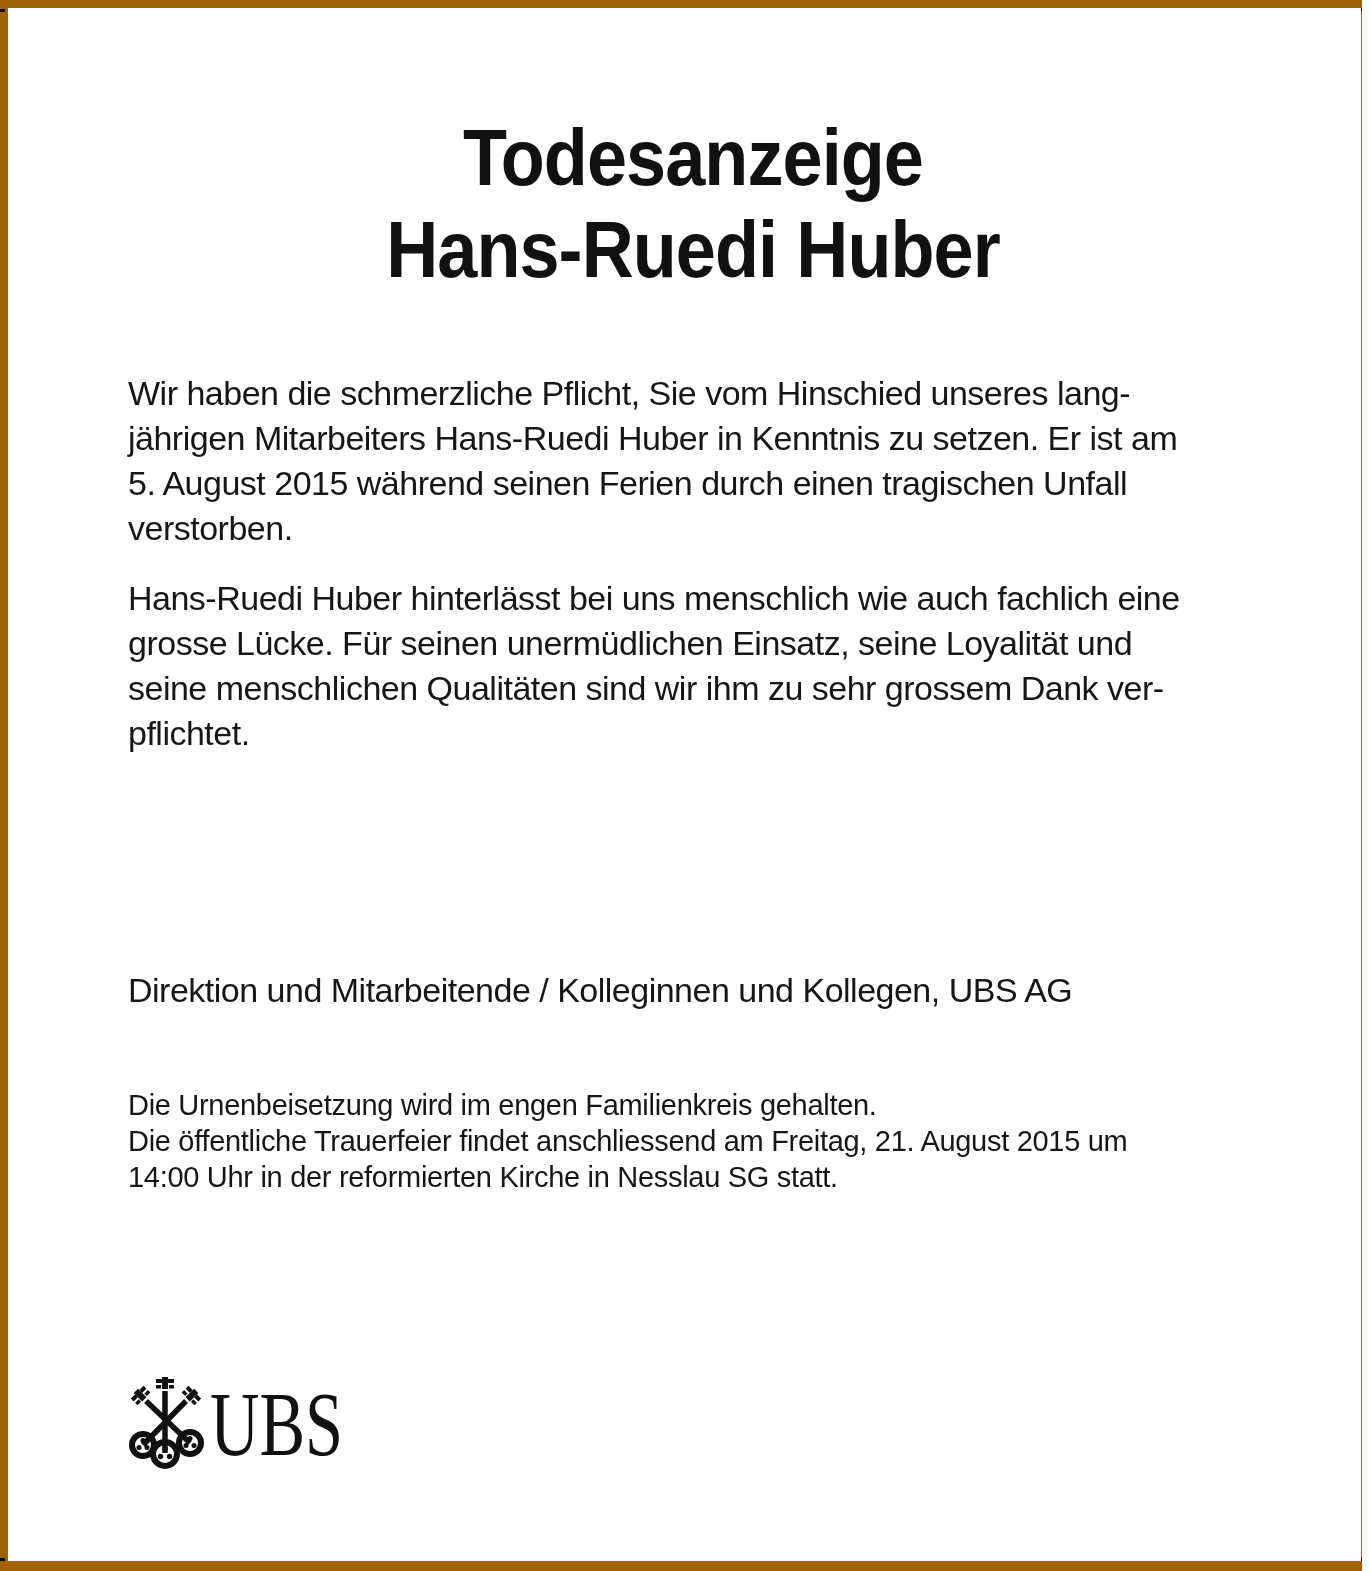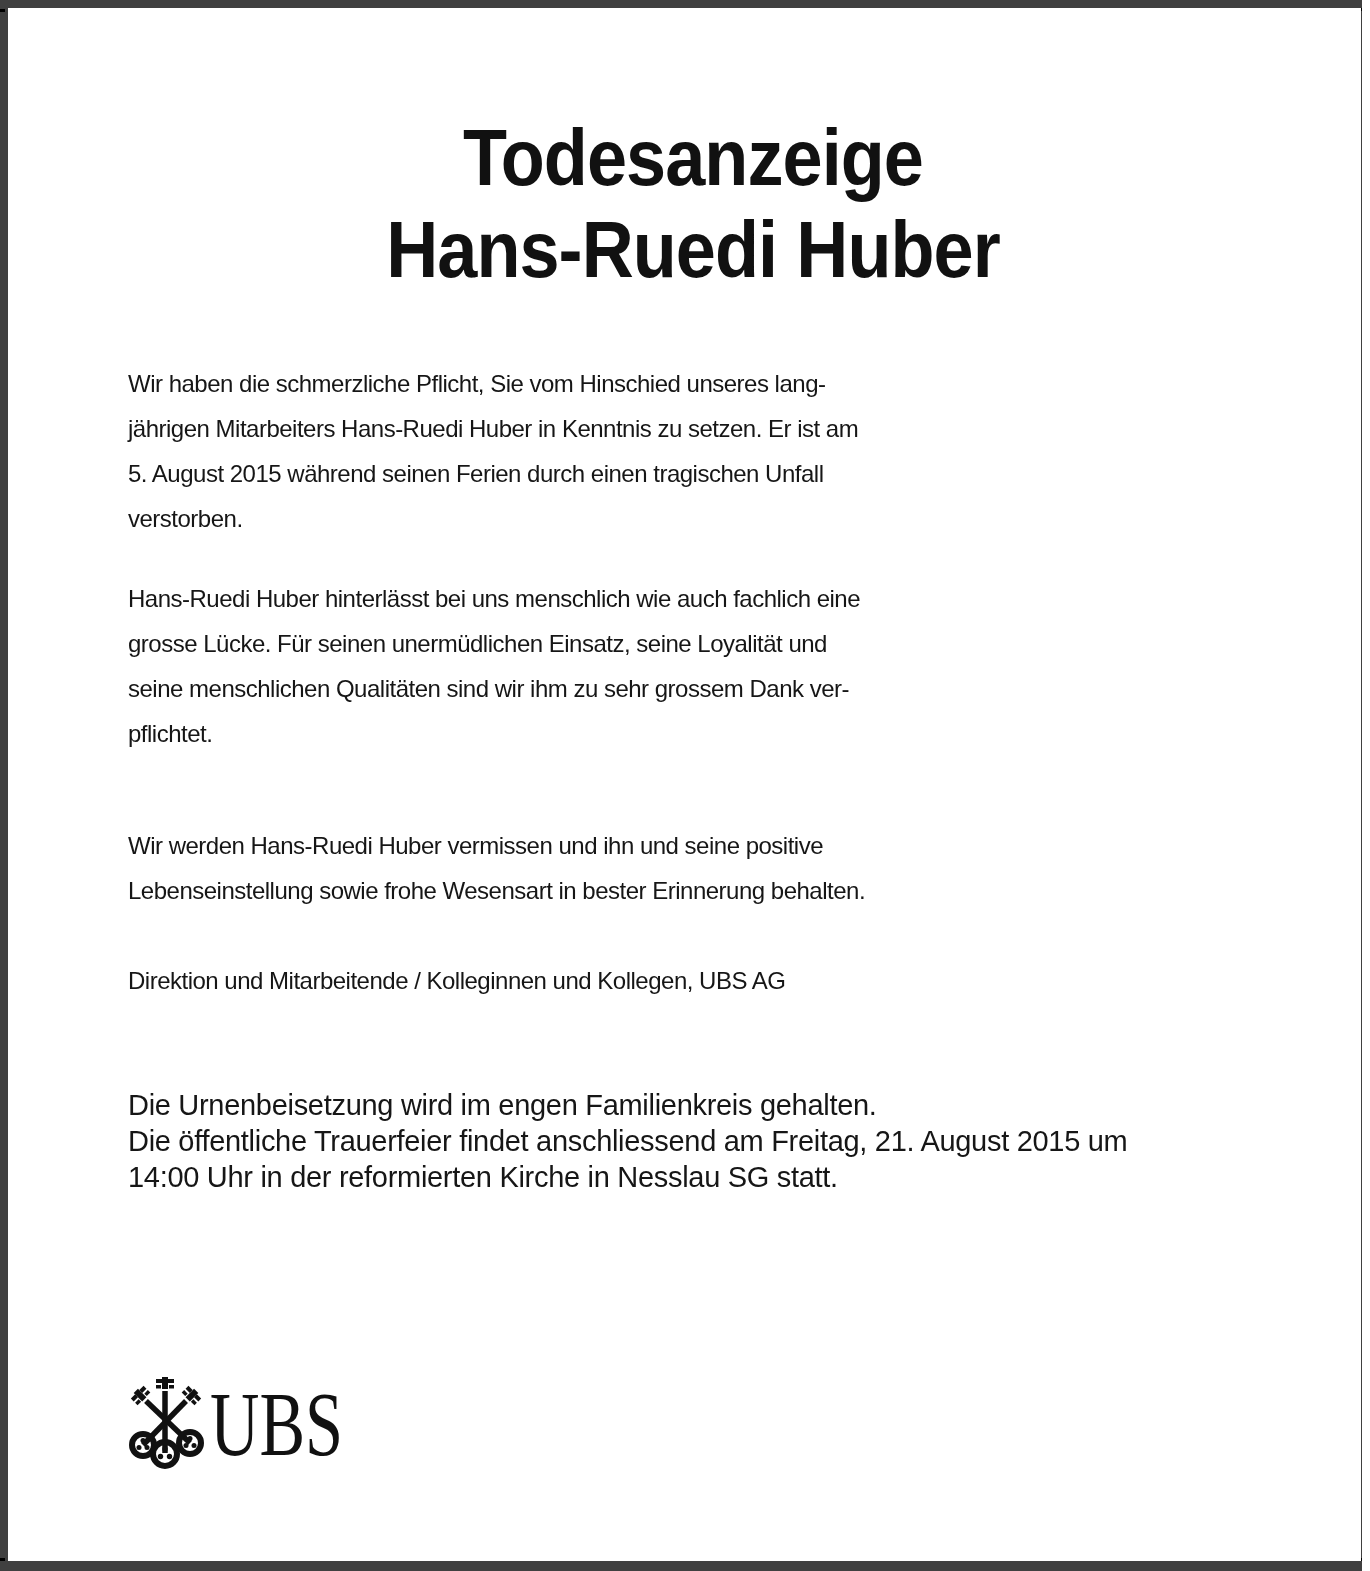--- a/index.html
+++ b/index.html
@@ -1,20 +1,20 @@
 <!DOCTYPE html>
 <html><head>
 <meta charset="utf-8">
 <style>
   html, body { margin: 0; padding: 0; }
   .canvas {
     position: relative;
     width: 1362px;
     height: 1571px;
-    background: #404040;
+    background: #a16207;
     font-family: "Liberation Sans", sans-serif;
     color: #141414;
     overflow: hidden;
   }
   .page {
     position: absolute;
     left: 8px; top: 8px;
     width: 1353px; height: 1553px;
     background: #ffffff;
   }
@@ -33,21 +33,21 @@
     line-height: 92px;
     letter-spacing: -1px;
     transform: scaleX(0.90);
     transform-origin: 50% 0;
     color: #111111;
   }
 
   .para {
     position: absolute;
     left: 120px; width: 1235px;
-    font-size: 24px;
+    font-size: 34px;
     line-height: 45px;
     letter-spacing: -0.5px;
     white-space: pre-line;
     color: #161616;
   }
   .p1 { top: 329px; }
   .p2 { top: 558px; margin-top: 10px; }
   .p3 { top: 791px; }
   .p4 { top: 926px; }
 
@@ -96,22 +96,20 @@
     </div>
 
     <p class="para p1">Wir haben die schmerzliche Pflicht, Sie vom Hinschied unseres lang-
 jährigen Mitarbeiters Hans-Ruedi Huber in Kenntnis zu setzen. Er ist am
 5. August 2015 während seinen Ferien durch einen tragischen Unfall
 verstorben.</p>
     <p class="para p2">Hans-Ruedi Huber hinterlässt bei uns menschlich wie auch fachlich eine
 grosse Lücke. Für seinen unermüdlichen Einsatz, seine Loyalität und
 seine menschlichen Qualitäten sind wir ihm zu sehr grossem Dank ver-
 pflichtet.</p>
-    <p class="para p3">Wir werden Hans-Ruedi Huber vermissen und ihn und seine positive
-Lebenseinstellung sowie frohe Wesensart in bester Erinnerung behalten.</p>
     <p class="para p4">Direktion und Mitarbeitende / Kolleginnen und Kollegen, UBS AG</p>
 
     <p class="note n1">Die Urnenbeisetzung wird im engen Familienkreis gehalten.
 Die öffentliche Trauerfeier findet anschliessend am Freitag, 21. August 2015 um
 14:00 Uhr in der reformierten Kirche in Nesslau SG statt.</p>
 
     <div class="logo">
       <svg class="keys" width="86" height="96" viewBox="0 0 86 96" fill="#111111" stroke="none">
 
         <line x1="43" y1="76" x2="43" y2="14" stroke="#111111" stroke-width="5.5"></line>

